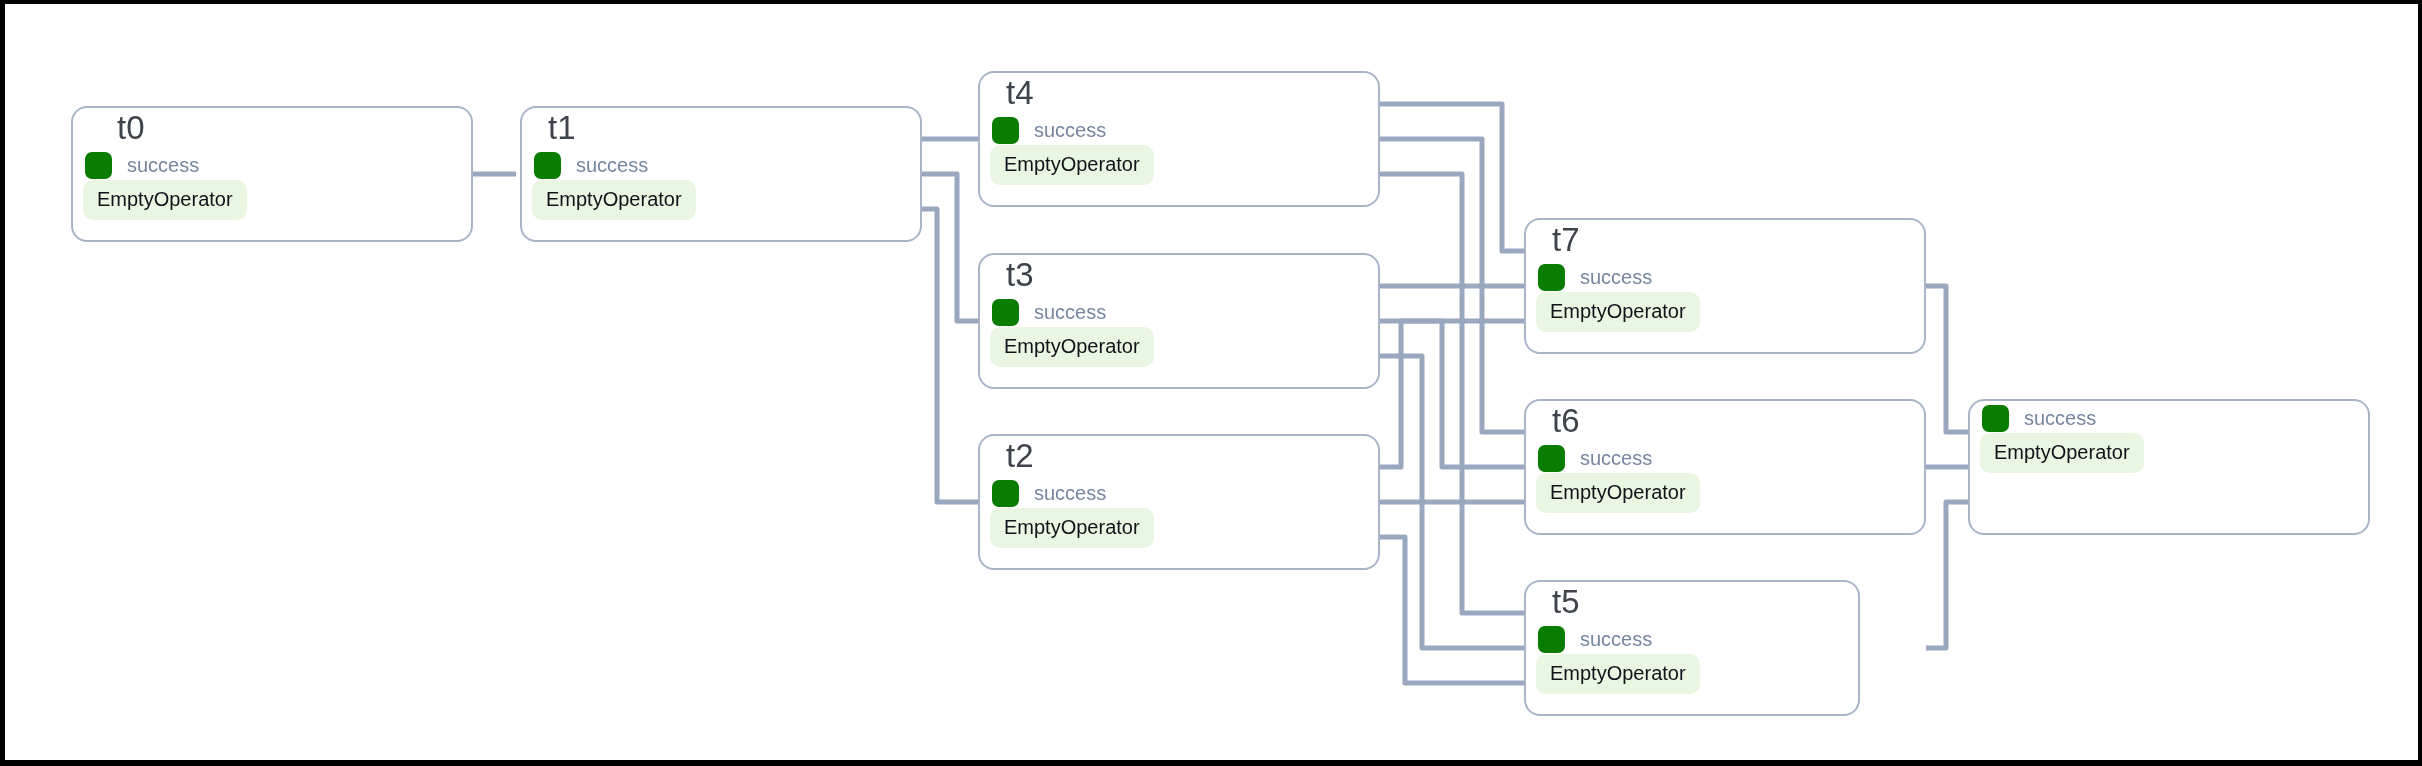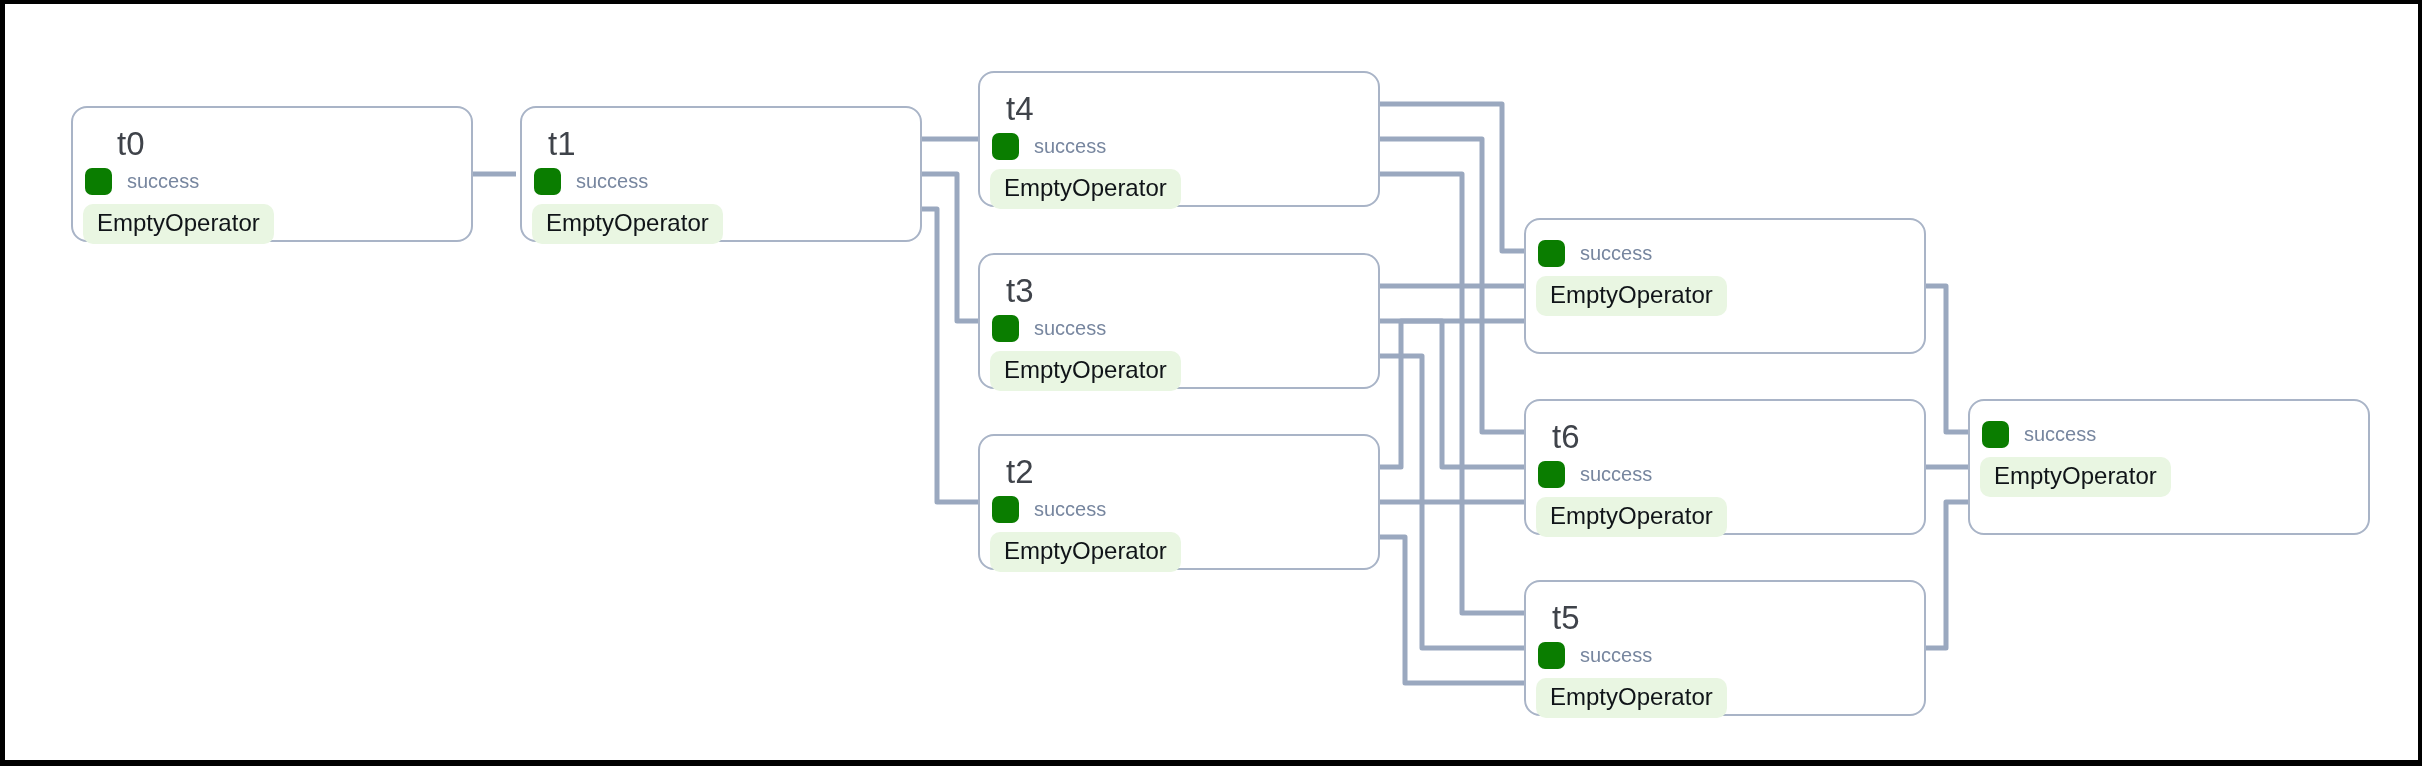--- a/index.html
+++ b/index.html
@@ -36,21 +36,21 @@
     stroke-linejoin: round;
     stroke-linecap: butt;
   }
 
   .node {
     position: absolute;
     box-sizing: border-box;
     background: #ffffff;
     border: 2px solid #a9b4c7;
     border-radius: 16px;
-    padding: 16px 10px 0 12px;
+    padding: 0 10px 0 12px;
     cursor: pointer;
   }
 
   .node .title {
     font-size: 33px;
     line-height: 40px;
     color: #3f434a;
     margin-left: 14px;
     white-space: nowrap;
   }
@@ -71,25 +71,25 @@
   }
 
   .node .status-label {
     font-size: 20px;
     color: #77869f;
     white-space: nowrap;
   }
 
   .node .badge {
     display: inline-block;
-    margin-top: 8px;
+    margin-top: 0;
     margin-left: -2px;
     padding: 3px 14px 5px 14px;
     border-radius: 10px;
-    font-size: 24px;
+    font-size: 20px;
     line-height: 32px;
     white-space: nowrap;
   }
 </style>
 </head>
 <body>
 
 <div id="canvas" style="border-color: rgb(0, 0, 0); background: rgb(255, 255, 255);">
   <svg id="edge-layer" width="2422" height="766">
       <polyline points="468,170 511,170" stroke="#9aa8bf"></polyline>
@@ -143,35 +143,36 @@
   </div>
     <div class="node" style="left: 973px; top: 430px; width: 402px; height: 136px; border-color: rgb(169, 180, 199);">
     <div class="title" style="color: rgb(63, 67, 74);">t2</div>
     <div class="status-row">
       <span class="status-dot" style="background: rgb(10, 125, 0);"></span>
       <span class="status-label" style="color: rgb(119, 134, 159);">success</span>
     </div>
     <span class="badge" style="background: rgb(233, 246, 226); color: rgb(16, 20, 24);">EmptyOperator</span>
   </div>
     <div class="node" style="left: 1519px; top: 214px; width: 402px; height: 136px; border-color: rgb(169, 180, 199);">
+    <div class="title" style="color: rgb(63, 67, 74);">t7</div>
     <div class="status-row">
       <span class="status-dot" style="background: rgb(10, 125, 0);"></span>
       <span class="status-label" style="color: rgb(119, 134, 159);">success</span>
     </div>
     <span class="badge" style="background: rgb(233, 246, 226); color: rgb(16, 20, 24);">EmptyOperator</span>
   </div>
     <div class="node" style="left: 1519px; top: 395px; width: 402px; height: 136px; border-color: rgb(169, 180, 199);">
     <div class="title" style="color: rgb(63, 67, 74);">t6</div>
     <div class="status-row">
       <span class="status-dot" style="background: rgb(10, 125, 0);"></span>
       <span class="status-label" style="color: rgb(119, 134, 159);">success</span>
     </div>
     <span class="badge" style="background: rgb(233, 246, 226); color: rgb(16, 20, 24);">EmptyOperator</span>
   </div>
-    <div class="node" style="left: 1519px; top: 576px; width: 402px; height: 136px; border-color: rgb(169, 180, 199);">
+    <div class="node" style="left: 1519px; top: 576px; width: 336px; height: 136px; border-color: rgb(169, 180, 199);">
     <div class="title" style="color: rgb(63, 67, 74);">t5</div>
     <div class="status-row">
       <span class="status-dot" style="background: rgb(10, 125, 0);"></span>
       <span class="status-label" style="color: rgb(119, 134, 159);">success</span>
     </div>
     <span class="badge" style="background: rgb(233, 246, 226); color: rgb(16, 20, 24);">EmptyOperator</span>
   </div>
     <div class="node" style="left: 1963px; top: 395px; width: 402px; height: 136px; border-color: rgb(169, 180, 199);">
     <div class="status-row">
       <span class="status-dot" style="background: rgb(10, 125, 0);"></span>

